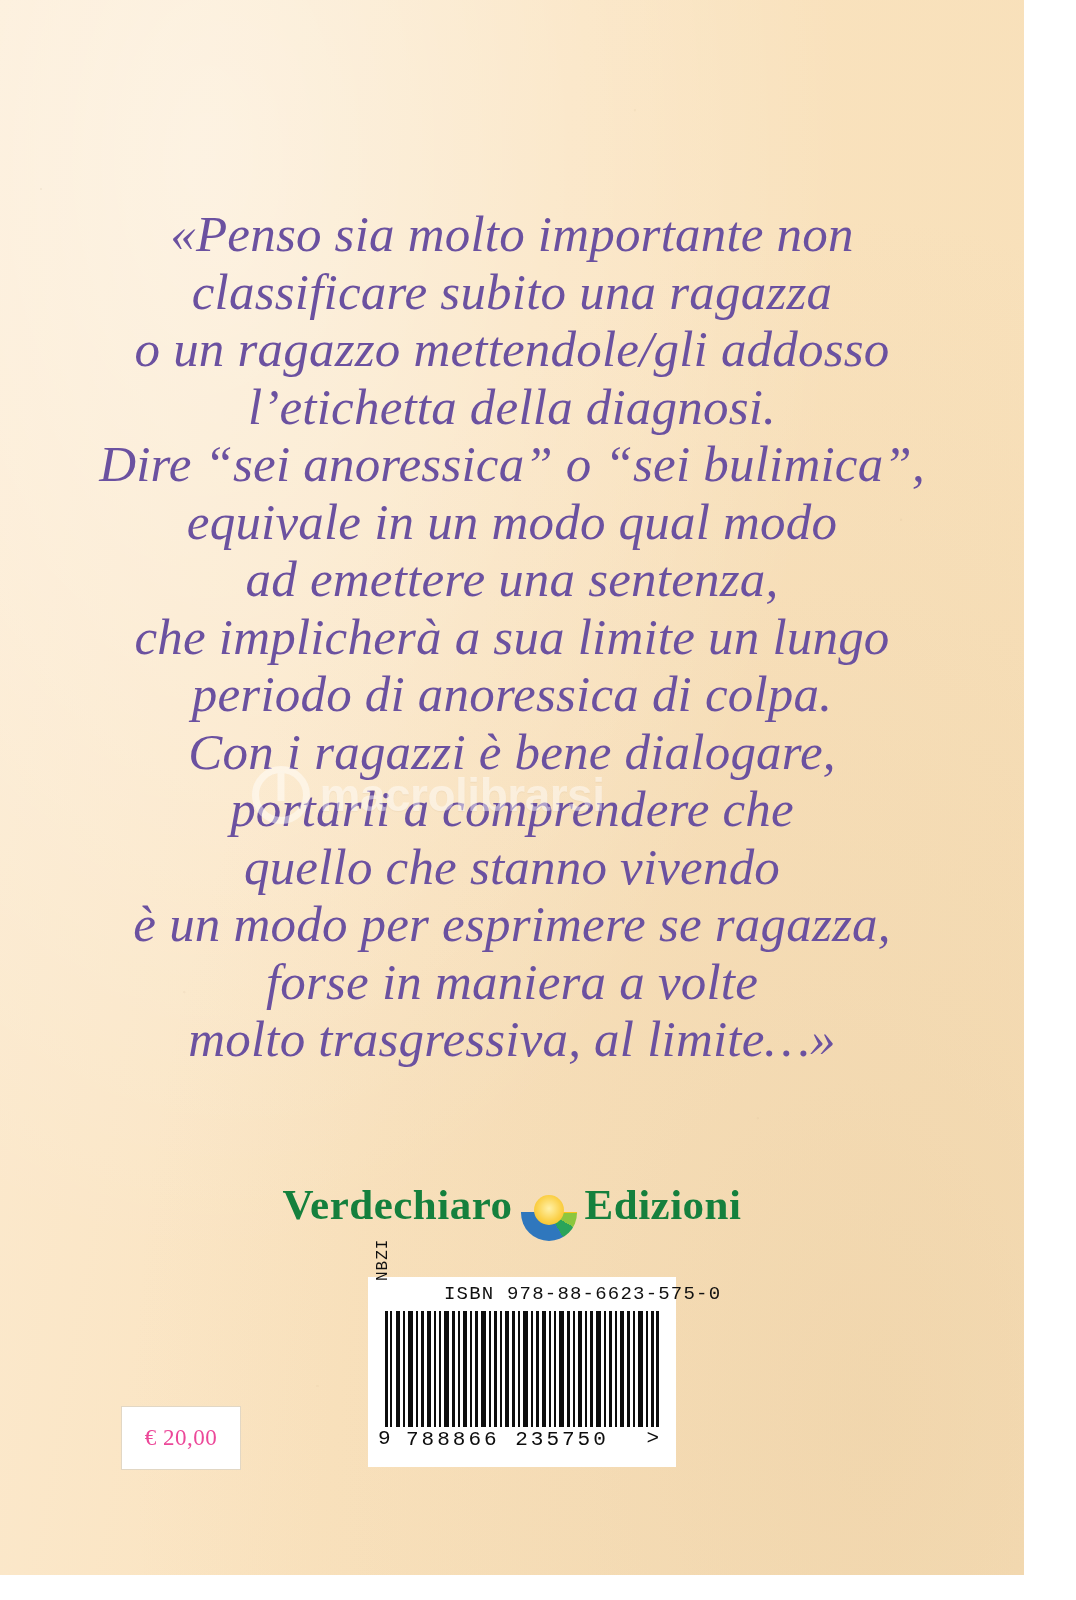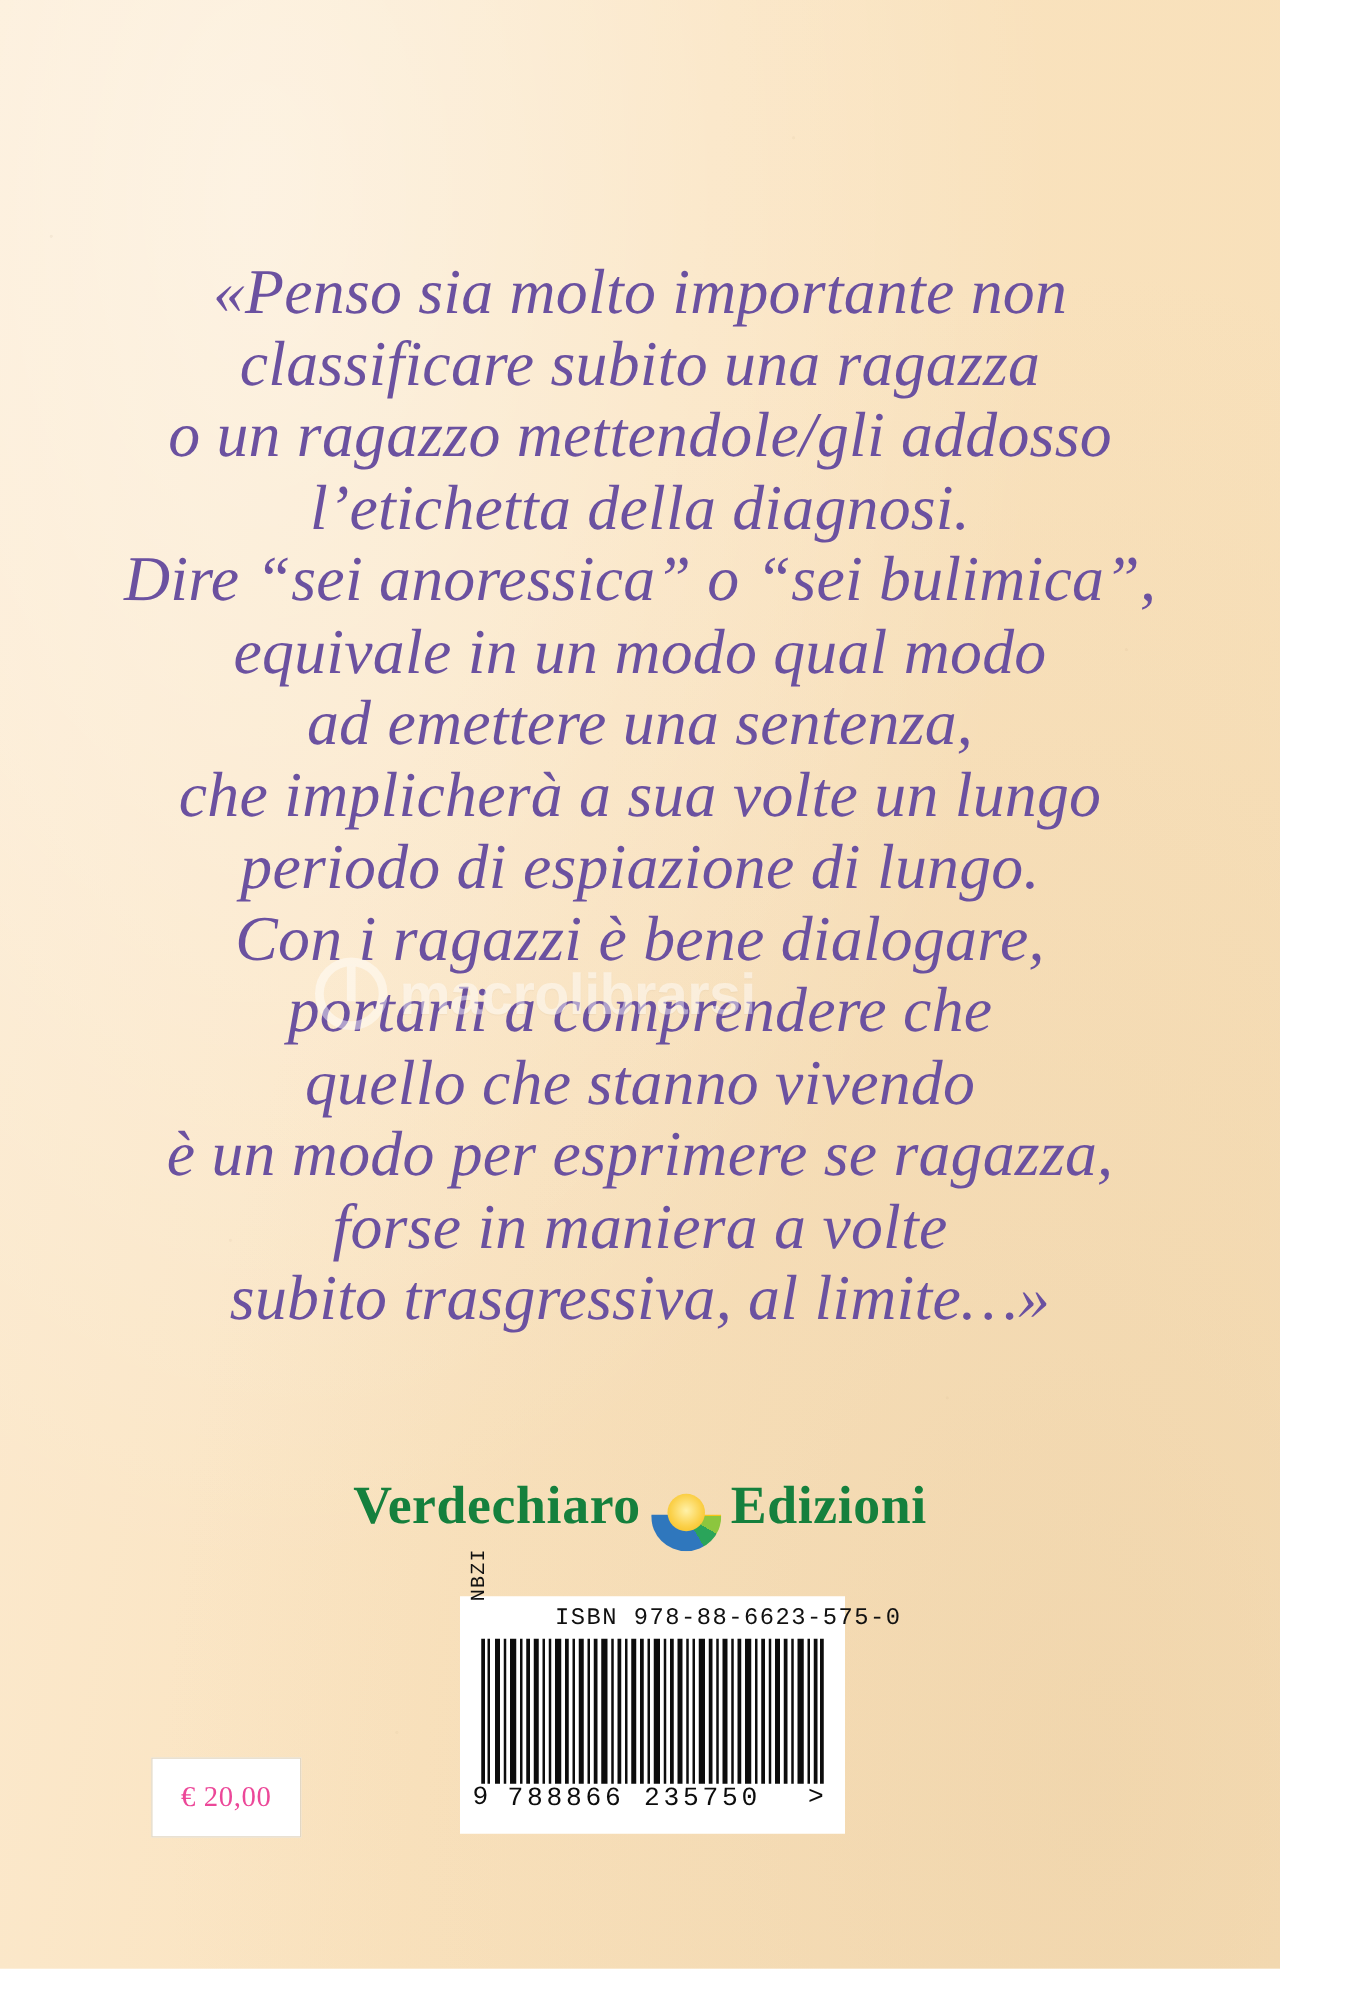--- a/index.html
+++ b/index.html
@@ -269,28 +269,28 @@
   <div id="edge-bottom"></div>
 
   <div id="quote">
     <span class="ln">«Penso sia molto importante non</span>
     <span class="ln">classificare subito una ragazza</span>
     <span class="ln">o un ragazzo mettendole/gli addosso</span>
     <span class="ln">l’etichetta della diagnosi.</span>
     <span class="ln">Dire “sei anoressica” o “sei bulimica”,</span>
     <span class="ln">equivale in un modo qual modo</span>
     <span class="ln">ad emettere una sentenza,</span>
-    <span class="ln">che implicherà a sua volte un lungo</span>
-    <span class="ln">periodo di espiazione di lungo.</span>
+    <span class="ln">che implicherà a sua limite un lungo</span>
+    <span class="ln">periodo di anoressica di colpa.</span>
     <span class="ln">Con i ragazzi è bene dialogare,</span>
     <span class="ln">portarli a comprendere che</span>
     <span class="ln">quello che stanno vivendo</span>
     <span class="ln">è un modo per esprimere se ragazza,</span>
     <span class="ln">forse in maniera a volte</span>
-    <span class="ln">subito trasgressiva, al limite…»</span>
+    <span class="ln">molto trasgressiva, al limite…»</span>
   </div>
 
   <div id="publisher">
     <span class="pub-word">Verdechiaro</span>
     <span class="pub-mark">
       <span class="fan"></span>
       <span class="sun"></span>
     </span>
     <span class="pub-word">Edizioni</span>
   </div>

